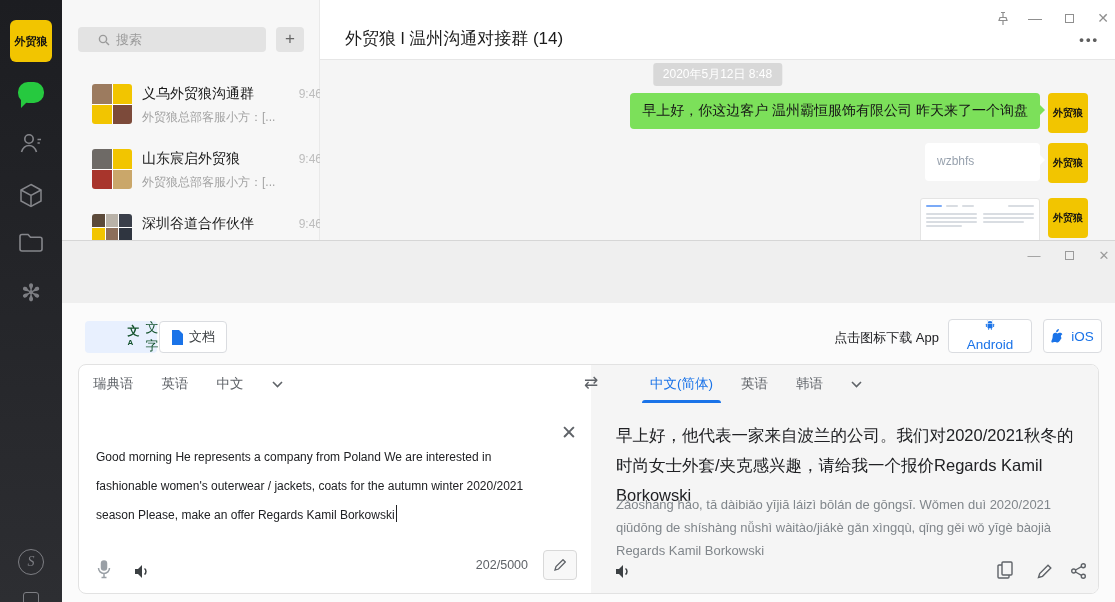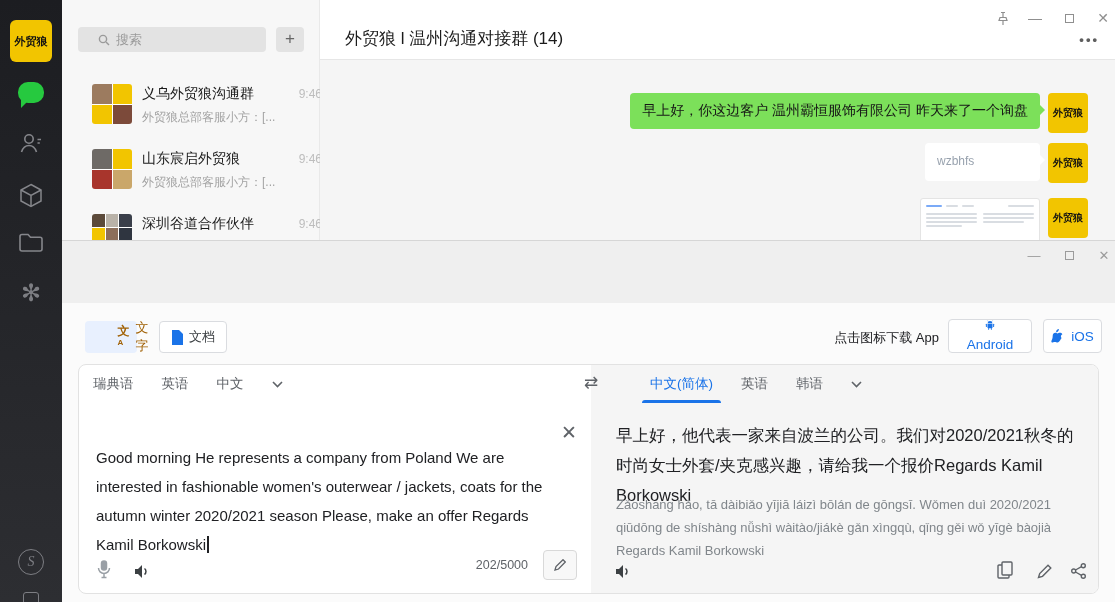--- a/index.html
+++ b/index.html
@@ -81,21 +81,21 @@
 
   
   #overlay { left:62px; top:240px; width:1053px; height:362px; background:#fbfbfb;
     border-top:1px solid #d6d6d6; z-index:10; }
   .o-titlebar { position:absolute; left:0; top:0; width:1053px; height:62px; background:#efefef; }
   .o-ctl { position:absolute; top:5px; width:20px; height:20px; color:#9b9b9b;
     font-size:13px; text-align:center; line-height:19px; }
   .o-maxbox { display:inline-block; width:9px; height:9px; border:1.2px solid #9b9b9b; margin-top:5px; }
   .tbtn { position:absolute; top:80px; height:32px; border-radius:4px; display:flex;
     align-items:center; justify-content:center; gap:6px; font-size:13px; }
-  .btn-text { left:23px; width:52px; background:#e8f0fe; color:#a16207;padding-left:44px; }
+  .btn-text { left:23px; width:72px; background:#e8f0fe; color:#14532d;padding-left:44px; }
   .btn-doc  { left:97px; width:68px; background:#fff; border:1px solid #dadce0; color:#3c4043; }
   .zhA { font-size:12px; font-weight:bold; line-height:10px; }
   .zhA small { font-size:8px; }
   .hint { position:absolute; right:176px; top:88px; font-size:13px; color:#202124; }
   .appbtn { position:absolute; top:78px; height:34px; background:#fff;
     border:1px solid #dadce0; border-radius:4px; display:flex; align-items:center;
     justify-content:center; gap:7px; color:#1a73e8; font-size:13.5px; }
   .btn-android { left:886px; width:84px;flex-direction:column; } .btn-ios { left:981px; width:59px; }
 
   .card { position:absolute; left:16px; top:123px; width:1021px; height:230px;
@@ -105,21 +105,21 @@
   .tabs.lt { left:0px; } .tabs.rt { left:557px; }
   .tab { padding:0 14px; font-size:13.5px; color:#5f6368; display:flex; align-items:center;
     position:relative; }
   .tab.active { color:#1a73e8; }
   .tab.active:after { content:""; position:absolute; left:6px; right:6px; bottom:0;
     height:3px; background:#1a73e8; border-radius:3px 3px 0 0; }
   .chev { padding:0 14px; display:flex; align-items:center; color:#5f6368; }
   .swap { position:absolute; left:499px; top:7px; width:26px; text-align:center;
     font-size:17px; color:#5f6368; }
   .srcclose { position:absolute; left:482px; top:56px; font-size:19px; color:#5f6368; }
-  .srctext { position:absolute; left:17px; top:78px; width:452px; font-size:15px;
+  .srctext { position:absolute; left:17px; top:78px; width:452px; font-size:12px;
     line-height:29px; color:#202124; }
   .caret { display:inline-block; width:1.5px; height:17px; background:#202124;
     vertical-align:-3px; margin-left:1px; }
   .counter { position:absolute; right:570px; bottom:21px; font-size:12.5px; color:#5f6368; }
   .pencilbtn { position:absolute; right:521px; bottom:13px; width:34px; height:30px;
     background:#f8f8f8; border:1px solid #d9d9d9; border-radius:4px; display:flex;
     align-items:center; justify-content:center; color:#5f6368; }
   .micpos { position:absolute; left:18px; bottom:14px; color:#9aa0a6; }
   .spkpos-l { position:absolute; left:56px; bottom:14px; color:#3c4043; }
   .tgttext { position:absolute; left:25px; top:55px; width:462px; font-size:16.5px;
@@ -224,20 +224,21 @@
         <svg width="14" height="15" viewBox="0 0 14 15" fill="none" stroke="#8f8f8f" stroke-width="1.2" style="margin:3px auto 0;">
           <path d="M5 1.5h4M7 1.5v5M4 6.5h6l1 3H3zM7 9.5V14"></path>
         </svg>
       </div>
       <div class="winbtn" style="left:704px;">—</div>
       <div class="winbtn" style="left:738px;"><span class="maxbox"></span></div>
       <div class="winbtn" style="left:772px;">✕</div>
       <div class="more">•••</div>
     </div>
 
+    <div class="datechip">2020年5月12日 8:48</div>
 
     <div class="bub green">早上好，你这边客户 温州霸恒服饰有限公司 昨天来了一个询盘</div>
     <div class="mavatar" style="top:93px;">
       <span>外贸狼</span>
     </div>
 
     <div class="bub white">wzbhfs</div>
     <div class="mavatar" style="top:143px;">
       <span>外贸狼</span>
     </div>

